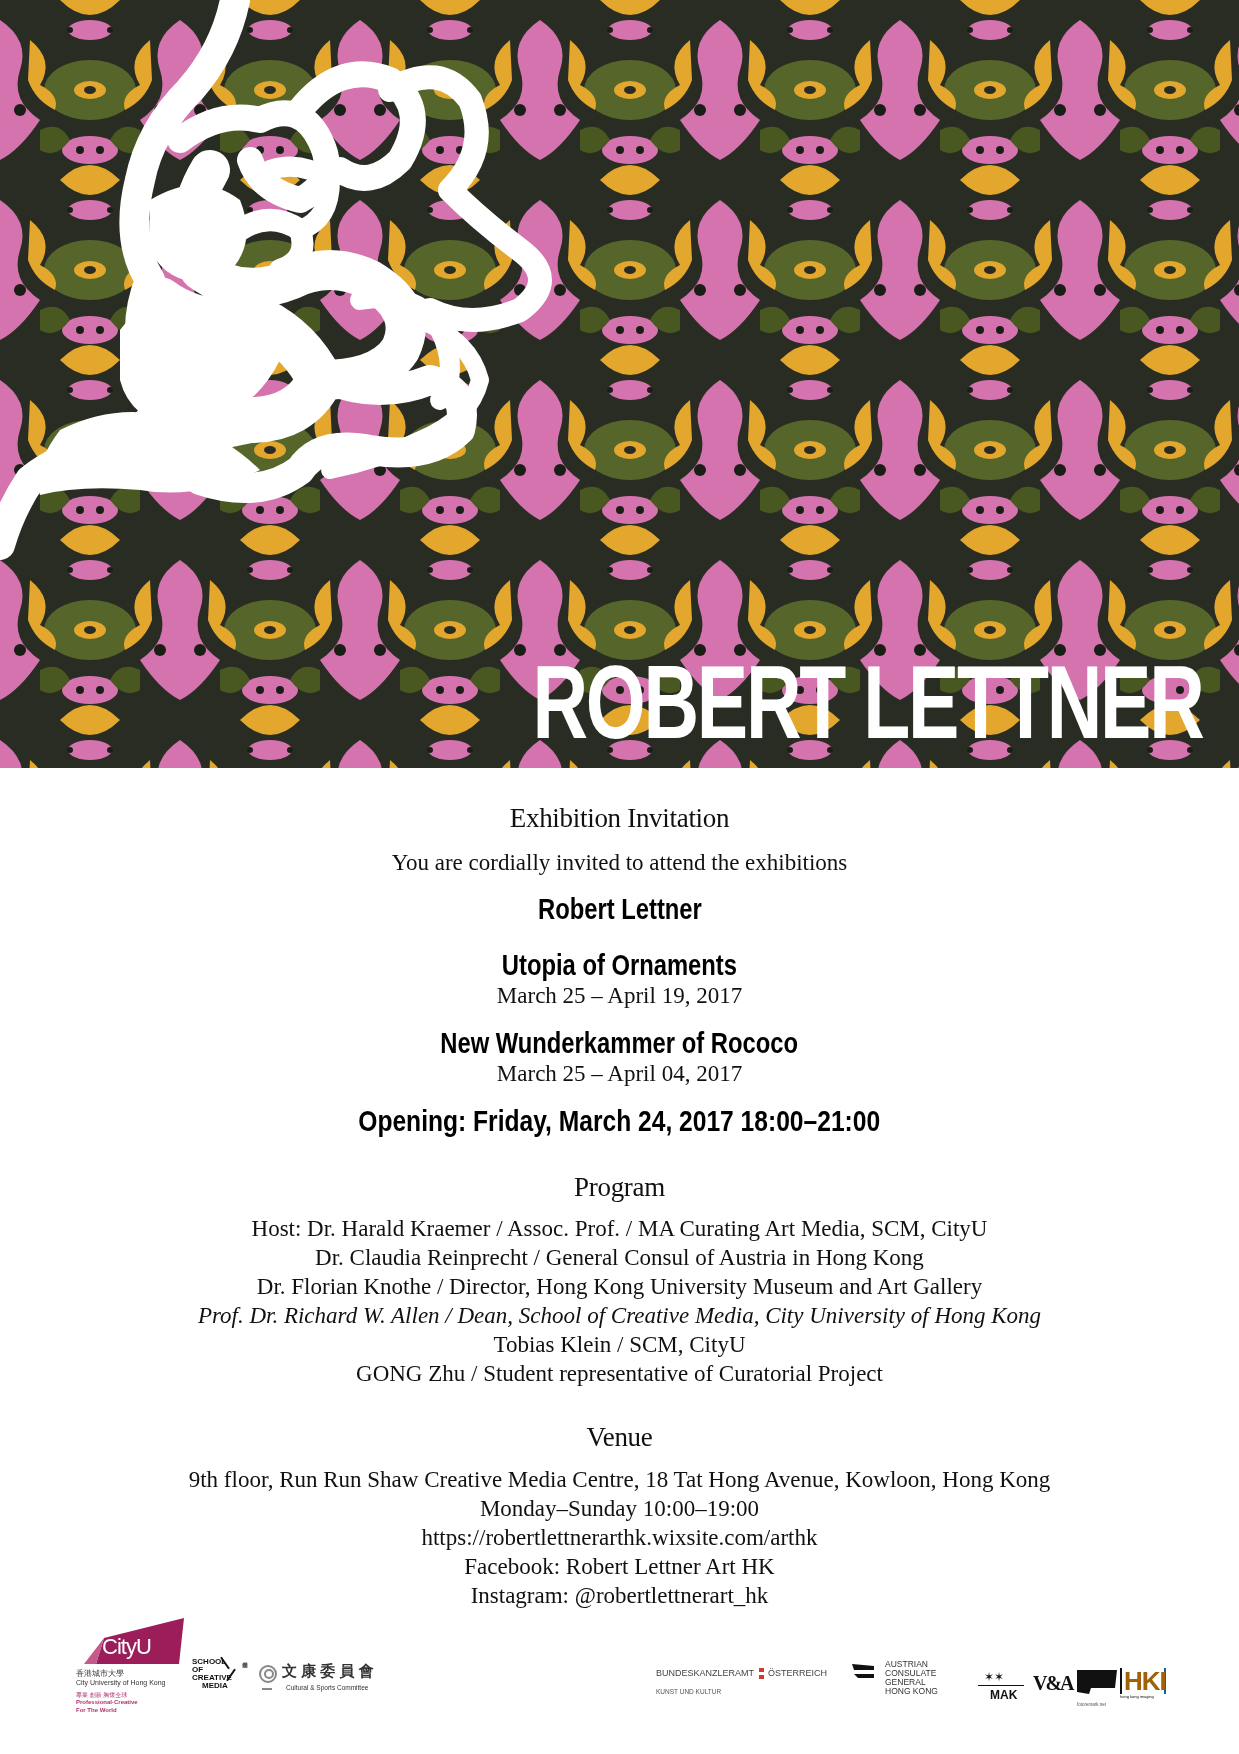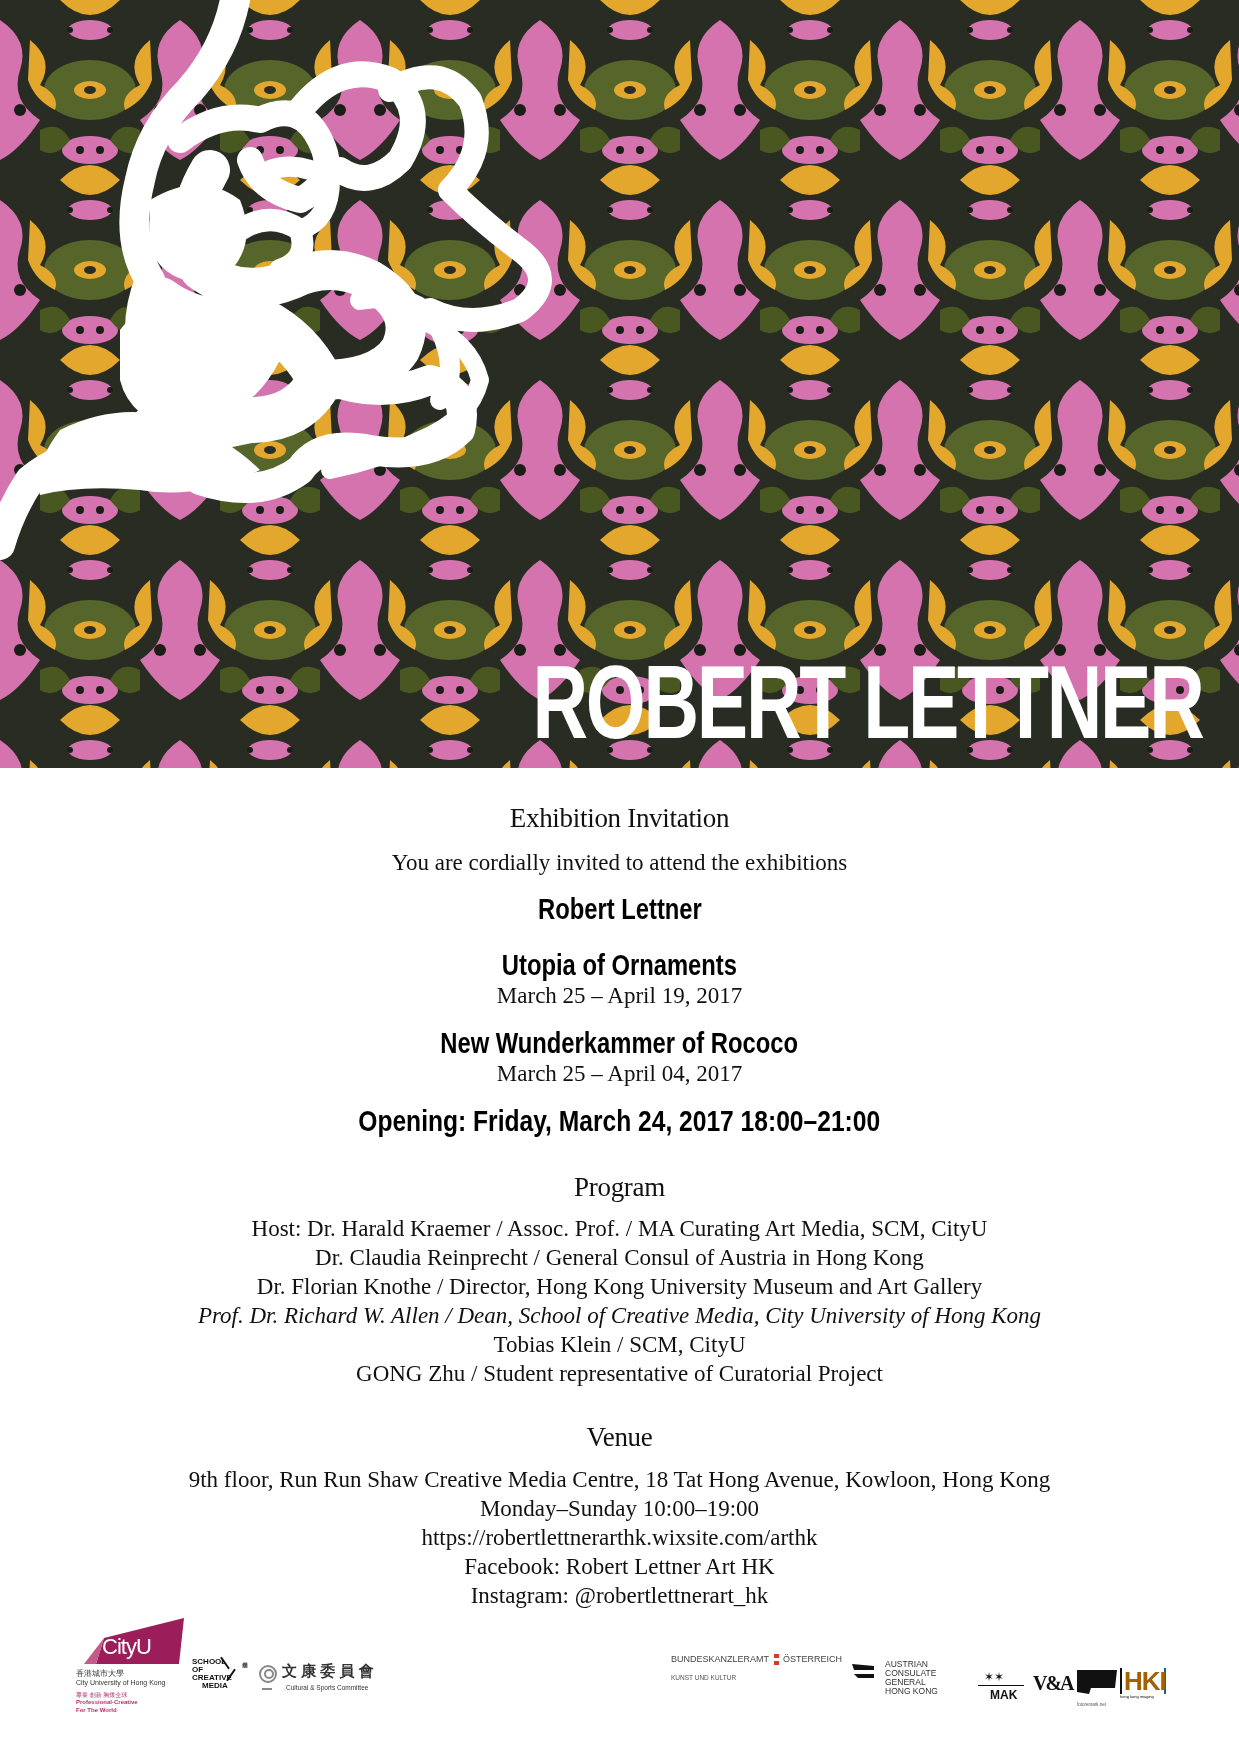--- a/index.html
+++ b/index.html
@@ -154,21 +154,21 @@
     <svg style="position:absolute; left:0; top:2px;" width="20" height="28" viewBox="0 0 20 28">
       <circle cx="10" cy="10" r="8" fill="none" stroke="#888" stroke-width="2"></circle>
       <circle cx="11" cy="10" r="4" fill="none" stroke="#888" stroke-width="2"></circle>
       <line x1="4" y1="25" x2="14" y2="25" stroke="#888" stroke-width="2"></line>
     </svg>
     <div class="small-txt" style="position:absolute; left:24px; top:0; font-size:15px; font-weight:bold; color:#333;">文 康 委 員 會</div>
     <div class="small-txt" style="position:absolute; left:28px; top:22px; font-size:6.5px;">Cultural &amp; Sports Committee</div>
   </div>
 
 
-  <div class="logo" style="left:656px; top:44px; width:180px; height:40px;margin-left:15px;">
+  <div class="logo" style="left:656px; top:58px; width:180px; height:40px;">
     <div class="small-txt" style="position:absolute; left:0; top:0; font-size:9px; color:#444;">BUNDESKANZLERAMT</div>
     <div style="position:absolute; left:103px; top:0; width:5px; height:4px; background:#d23a2e;"></div>
     <div style="position:absolute; left:103px; top:7px; width:5px; height:4px; background:#d23a2e;"></div>
     <div class="small-txt" style="position:absolute; left:112px; top:0; font-size:9px; color:#444;">ÖSTERREICH</div>
     <div class="small-txt" style="position:absolute; left:0; top:20px; font-size:6.5px; color:#555;">KUNST UND KULTUR</div>
   </div>
 
   <div class="logo" style="left:852px; top:50px; width:110px; height:50px;">
     <svg style="position:absolute; left:0; top:4px;" width="24" height="16" viewBox="0 0 24 16">
       <polygon points="0,0 22,2 22,6 2,6" fill="#111"></polygon>

